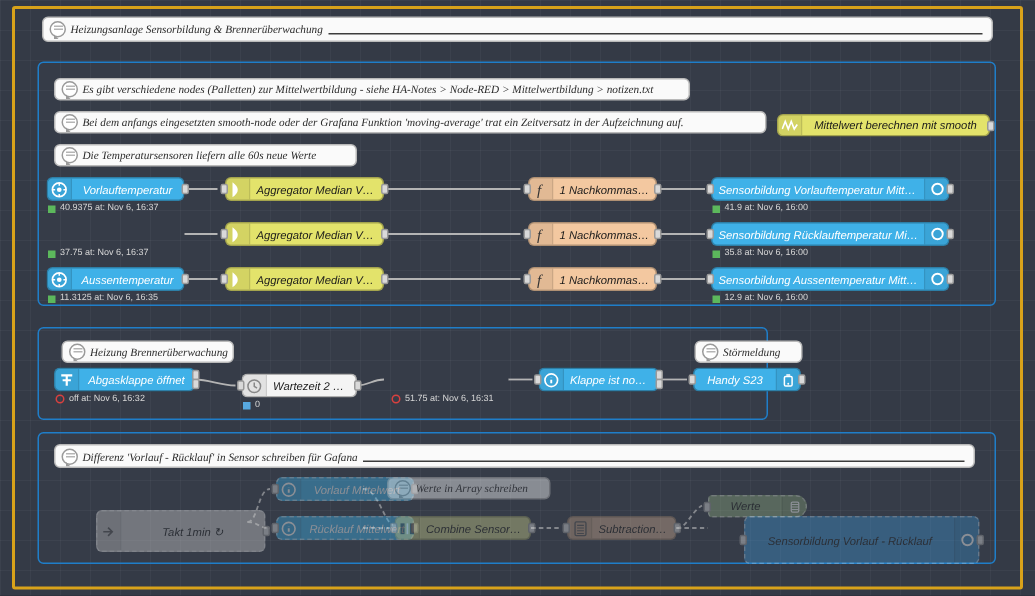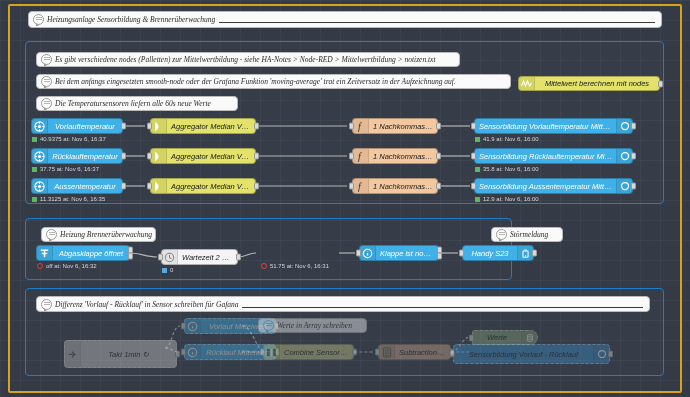--- a/index.html
+++ b/index.html
@@ -243,21 +243,21 @@
       </span>
     <span class="ctext">Die Temperatursensoren liefern alle 60s neue Werte</span>
   </div>
 
   <div class="node n-yellow" style="left:518px; top:76px; width:142px; height:15px;">
     <span class="icon-tray">
       <svg width="11" height="9" viewBox="0 0 11 9">
           <path d="M0.5 7 L2.5 2 L4.5 7 L6.5 2 L8.5 7 L10.5 4" fill="none" stroke="#fff" stroke-width="1.1"></path>
         </svg>
     </span>
-    <span class="lbl">Mittelwert berechnen mit nodes</span>
+    <span class="lbl">Mittelwert berechnen mit smooth</span>
     <span class="port out"></span>
   </div>
 
   <div class="node n-blue" style="left:31px; top:118px; width:92px; height:16px;">
     <span class="icon-tray">
       <svg width="11" height="11" viewBox="0 0 12 12">
           <circle cx="6" cy="6" r="5" fill="none" stroke="#fff" stroke-width="1.2"></circle>
           <circle cx="6" cy="6" r="1.7" fill="#fff"></circle>
           <path d="M6 1 L6 3 M6 9 L6 11 M1 6 L3 6 M9 6 L11 6" stroke="#fff" stroke-width="1.1"></path>
         </svg>
@@ -300,31 +300,20 @@
         </svg>
     </span>
     <span class="port in"></span>
     <span class="port out"></span>
   </div>
   <div class="status" style="left:475px; top:136px;">
     <span class="dot sq-green"></span>
     <span>41.9 at: Nov 6, 16:00</span>
   </div>
 
-  <div class="node n-blue" style="left:31px; top:148px; width:92px; height:16px;">
-    <span class="icon-tray">
-      <svg width="11" height="11" viewBox="0 0 12 12">
-          <circle cx="6" cy="6" r="5" fill="none" stroke="#fff" stroke-width="1.2"></circle>
-          <circle cx="6" cy="6" r="1.7" fill="#fff"></circle>
-          <path d="M6 1 L6 3 M6 9 L6 11 M1 6 L3 6 M9 6 L11 6" stroke="#fff" stroke-width="1.1"></path>
-        </svg>
-    </span>
-    <span class="lbl">Rücklauftemperatur</span>
-    <span class="port out"></span>
-  </div>
   <div class="status" style="left:32px; top:166px;">
     <span class="dot sq-green"></span>
     <span>37.75 at: Nov 6, 16:37</span>
   </div>
 
   <div class="node n-yellow" style="left:150px; top:148px; width:106px; height:16px;">
     <span class="icon-tray">
       <svg width="9" height="11" viewBox="0 0 9 11">
           <path d="M1 0.5 Q8 5.5 1 10.5 Z" fill="#fff"></path>
         </svg>
@@ -415,21 +404,21 @@
 
   <div class="group" style="left:25px; top:218px; width:487px; height:62px;"></div>
 
   <div class="comment" style="left:41px; top:227px; width:115px; height:15px;">
     <span class="bubble">
         <i></i>
       </span>
     <span class="ctext">Heizung Brennerüberwachung</span>
   </div>
 
-  <div class="comment" style="left:463px; top:227px; width:72px; height:15px;margin-left:28px;">
+  <div class="comment" style="left:463px; top:227px; width:72px; height:15px;">
     <span class="bubble">
         <i></i>
       </span>
     <span class="ctext">Störmeldung</span>
   </div>
 
   <div class="node n-blue" style="left:36px; top:245px; width:94px; height:16px;">
     <span class="icon-tray">
       <svg width="11" height="11" viewBox="0 0 12 12">
           <path d="M2 2.5 H10 M6 2.5 V10 M3 6 H9" stroke="#fff" stroke-width="1.6" fill="none"></path>
@@ -571,21 +560,21 @@
     <span class="lbl">Werte</span>
     <span class="icon-tray right">
       <svg width="10" height="10" viewBox="0 0 12 12">
           <rect x="3" y="2" width="6" height="8" rx="1" fill="none" stroke="#fff" stroke-width="1"></rect>
           <path d="M3 4 H9 M3 6 H9 M3 8 H9" stroke="#fff" stroke-width="0.8"></path>
         </svg>
     </span>
     <span class="port in"></span>
   </div>
 
-  <div class="node n-darkblue faded faded-dash" style="left:453px; top:344px; width:157px; height:20px;">
+  <div class="node n-darkblue faded faded-dash" style="left:496px; top:344px; width:157px; height:32px;">
     <span class="lbl">Sensorbildung Vorlauf - Rücklauf</span>
     <span class="icon-tray right">
       <svg width="10" height="10" viewBox="0 0 12 12">
           <circle cx="6" cy="6" r="4.2" fill="none" stroke="#fff" stroke-width="1.5"></circle>
         </svg>
     </span>
     <span class="port in"></span>
     <span class="port out"></span>
   </div>
 

